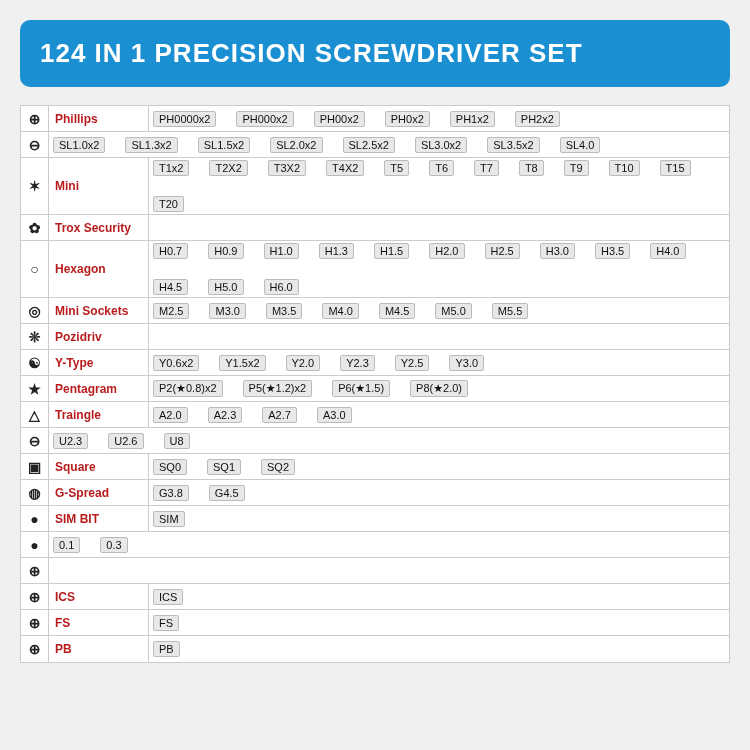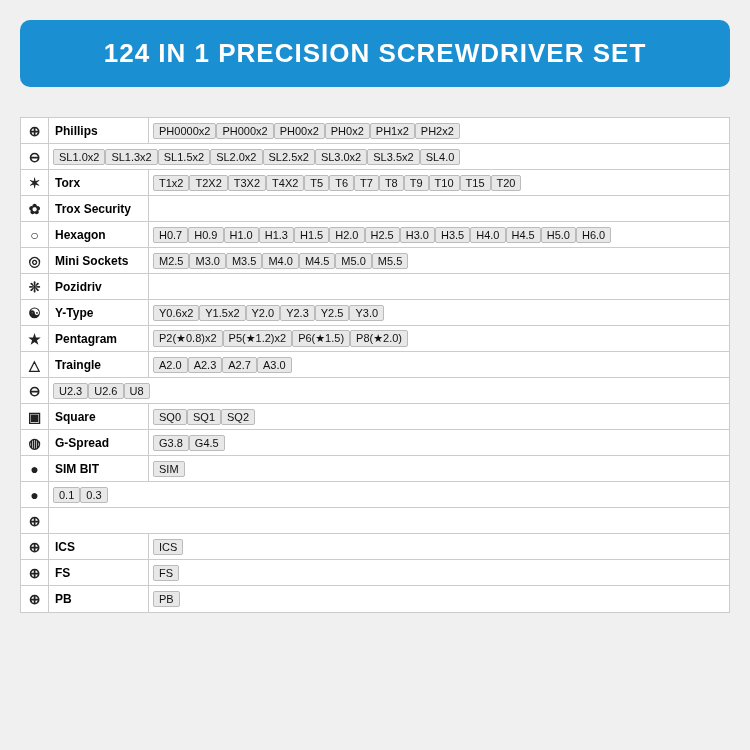--- a/index.html
+++ b/index.html
@@ -11,22 +11,22 @@
       display: flex;
       flex-direction: column;
       align-items: center;
       padding: 20px;
     }
     .title-banner {
       background: #1a8fd1;
       border-radius: 10px;
       width: 100%;
       padding: 18px 20px;
-      text-align: center;
-      margin-bottom: 30px;
+      text-align: left;
+      margin-bottom: 18px;
     }
     .title-banner h1 {
       color: white;
       font-size: 26px;
       font-weight: 900;
       letter-spacing: 1px;
     }
     .table-container {
       width: 100%;
       background: white;
@@ -55,30 +55,30 @@
     }
     .type-cell {
       width: 100px;
       min-width: 100px;
       display: flex;
       align-items: center;
       padding: 3px 6px;
       border-right: 1px solid #ccc;
       font-size: 12px;
       font-weight: 700;
-      color: #000000;
+      color: #b91c1c;
       background: white;
     }
     .bits-area {
       display: flex;
       flex-wrap: wrap;
       align-items: center;
       flex: 1;
       padding: 2px 4px;
-      gap: 0;
+      gap: 20px;
     }
     .bit-tag {
       background: #e8e8e8;
       border: 1px solid #bbb;
       border-radius: 2px;
       padding: 1px 5px;
       font-size: 11px;
       color: #111;
       white-space: nowrap;
     }
@@ -111,21 +111,21 @@
         <span class="bit-tag">SL1.5x2</span>
         <span class="bit-tag">SL2.0x2</span>
         <span class="bit-tag">SL2.5x2</span>
         <span class="bit-tag">SL3.0x2</span>
         <span class="bit-tag">SL3.5x2</span>
         <span class="bit-tag">SL4.0</span>
       </div>
     </div>
     <div class="row">
       <div class="icon-cell">✶</div>
-      <div class="type-cell">Torx</div>
+      <div class="type-cell">Mini</div>
       <div class="bits-area">
         <span class="bit-tag">T1x2</span>
         <span class="bit-tag">T2X2</span>
         <span class="bit-tag">T3X2</span>
         <span class="bit-tag">T4X2</span>
         <span class="bit-tag">T5</span>
         <span class="bit-tag">T6</span>
         <span class="bit-tag">T7</span>
         <span class="bit-tag">T8</span>
         <span class="bit-tag">T9</span>

